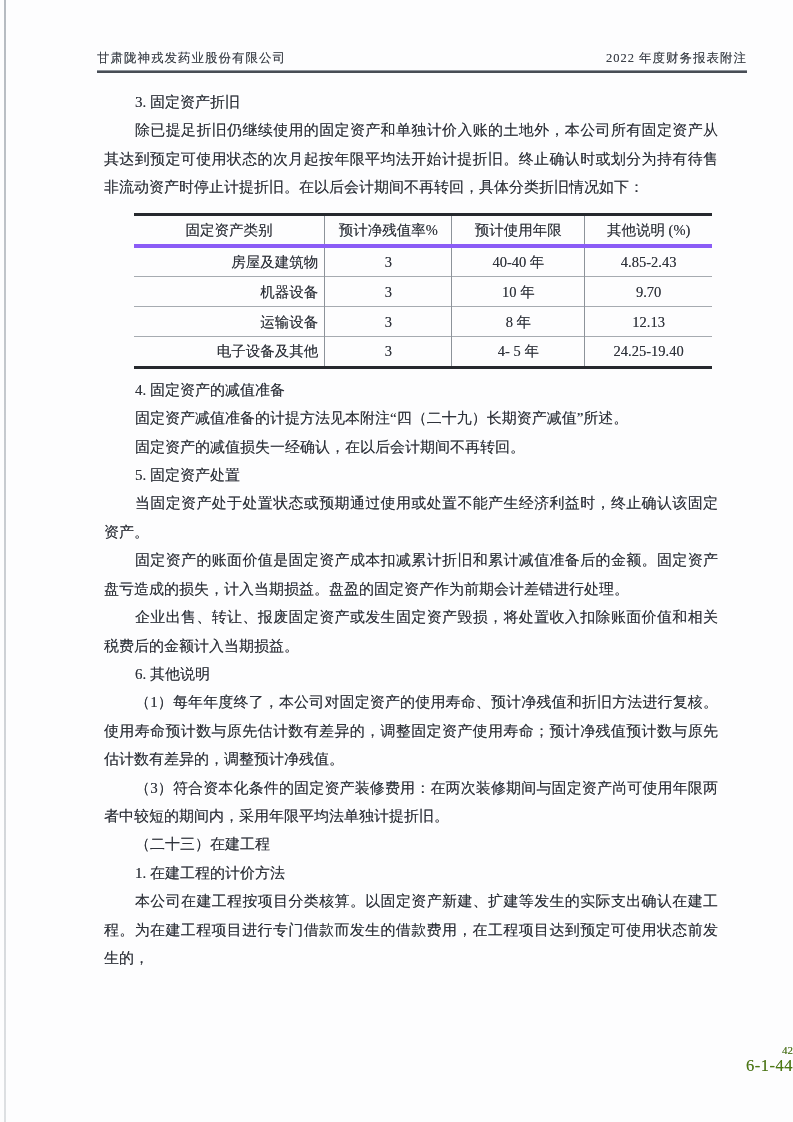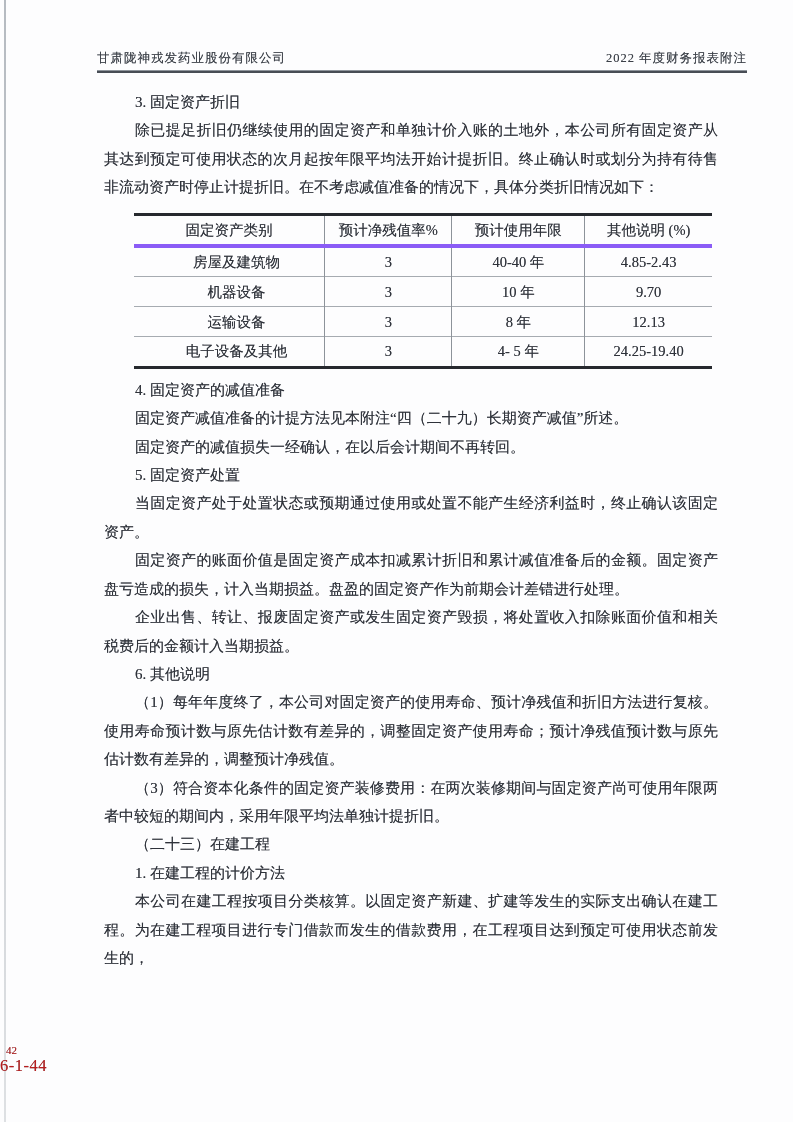--- a/index.html
+++ b/index.html
@@ -64,26 +64,26 @@
     font-weight: normal; text-align: center;
     text-shadow: 0 0 .55px rgba(46,50,58,.6);
   }
   table.dep-table th { border-bottom: 4px solid #8b5cf6; }
   table.dep-table td { border-top: 1px solid #a6abb1; }
   table.dep-table tr > *:nth-child(n+2) { border-left: 1px solid #8d939a; }
   table.dep-table .col-cat   { width: 33%; }
   table.dep-table .col-rate  { width: 22%; }
   table.dep-table .col-life  { width: 23%; }
   table.dep-table .col-dep   { width: 22%; }
-  table.dep-table td.cat-cell { text-align: center; padding-left: 21px; }
+  table.dep-table td.cat-cell { text-align: right; padding-left: 21px; }
 
   
   .footer {
     position: absolute; left: 0; top: 1044px; width: 793px;
-    text-align: left; color: #b91c1c;
+    text-align: right; color: #4d7c0f;
     text-shadow: 0 0 .5px rgba(46,50,58,.55);
   }
   .footer .annotation { display: block; font-size: 11px; line-height: 12px; margin-left: 6px; }
   .footer .page-number { display: block; font-size: 16.5px; line-height: 20px; letter-spacing: .5px; }
 </style>
 </head>
 <body>
 
 <div class="page">
   <div class="scan-edge"></div>
@@ -91,21 +91,21 @@
   <div class="header">
     <div class="header-row">
       <span>甘肃陇神戎发药业股份有限公司</span>
       <span>2022 年度财务报表附注</span>
     </div>
     <div class="header-rule"></div>
   </div>
 
   <div class="content">
     <h3 class="heading">3. 固定资产折旧</h3>
-    <p class="para">除已提足折旧仍继续使用的固定资产和单独计价入账的土地外，本公司所有固定资产从其达到预定可使用状态的次月起按年限平均法开始计提折旧。终止确认时或划分为持有待售非流动资产时停止计提折旧。在不考虑减值准备的情况下，具体分类折旧情况如下：</p>
+    <p class="para">除已提足折旧仍继续使用的固定资产和单独计价入账的土地外，本公司所有固定资产从其达到预定可使用状态的次月起按年限平均法开始计提折旧。终止确认时或划分为持有待售非流动资产时停止计提折旧。在以后会计期间不再转回，具体分类折旧情况如下：</p>
 
     <div class="dep-table-wrap">
       <table class="dep-table">
         <colgroup>
           <col class="col-cat">
             <col class="col-rate">
             <col class="col-life">
             <col class="col-dep">
         </colgroup>
         <thead>

